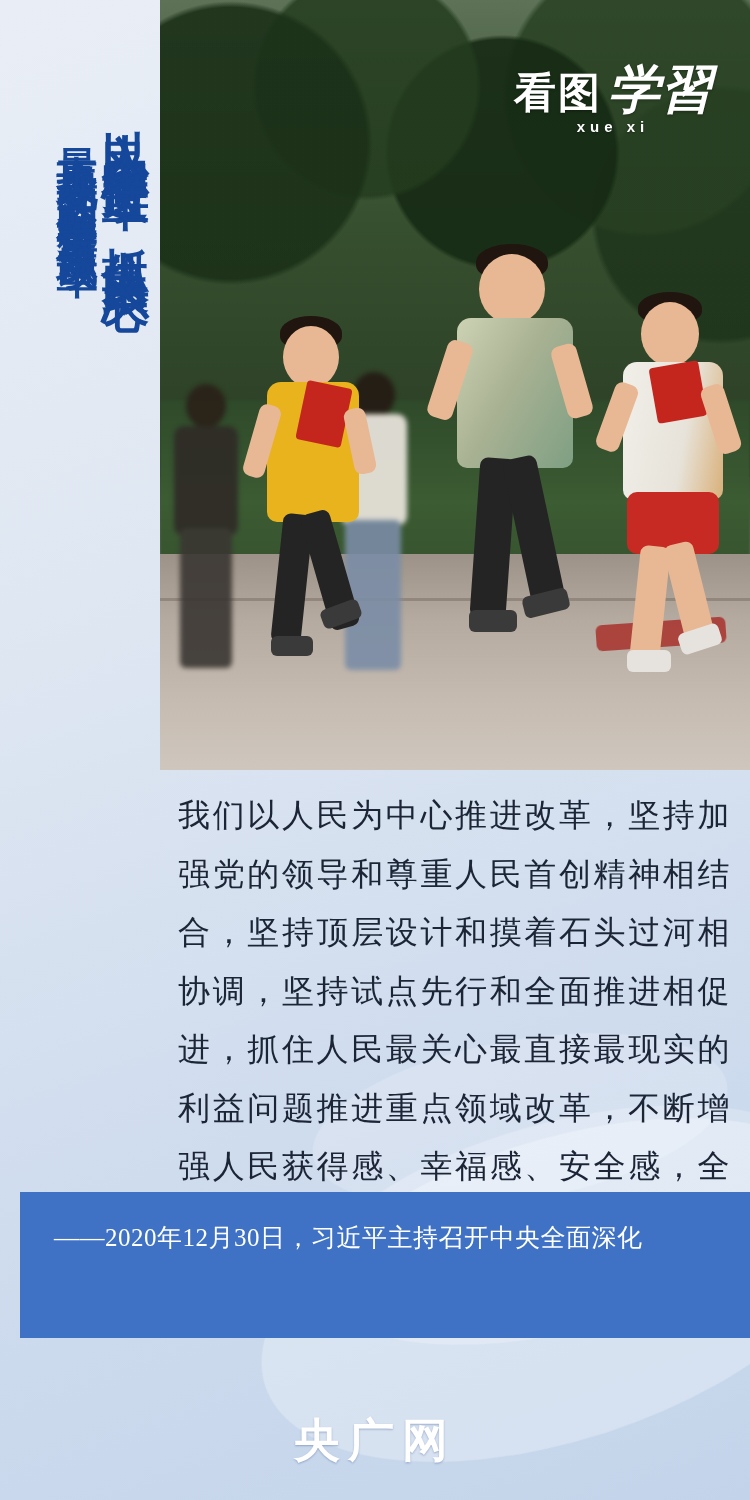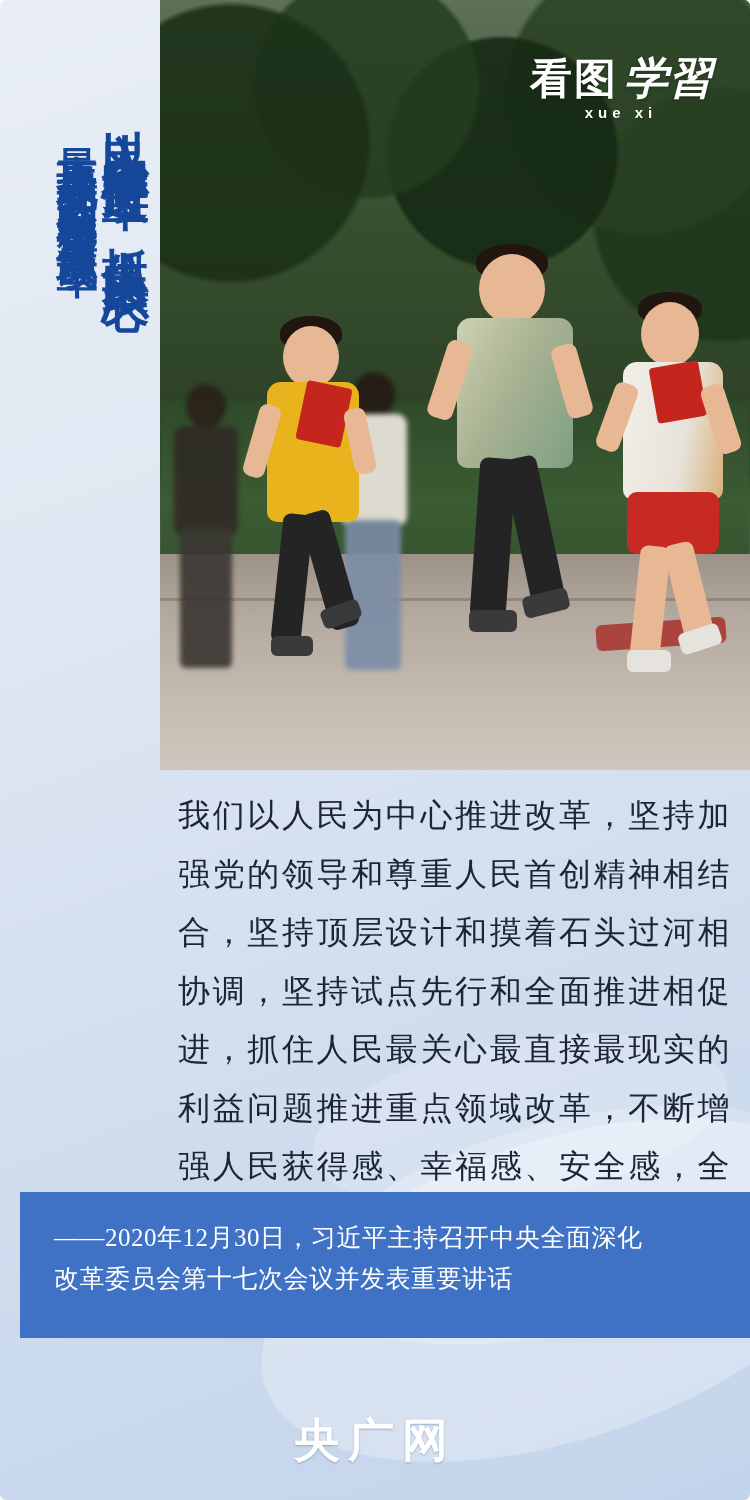--- a/index.html
+++ b/index.html
@@ -6,21 +6,20 @@
   html, body {
     width: 750px; height: 1500px;
     font-family: "Liberation Sans", sans-serif;
     overflow: hidden;
   }
   .poster {
     position: relative;
     width: 750px; height: 1500px;
     background: linear-gradient(160deg, #e9eef6 0%, #dfe7f2 35%, #cfdcee 70%, #c3d4ea 100%);
     overflow: hidden;
-    border-radius: 6px;
   }
   
   .bg-swoosh {
     position: absolute;
     border-radius: 50%;
     background: rgba(255,255,255,0.35);
     filter: blur(0.5px);
   }
   .bg-swoosh.s1 { width: 620px; height: 300px; right: -120px; bottom: 60px; transform: rotate(-18deg); background: rgba(255,255,255,0.28); }
   .bg-swoosh.s2 { width: 520px; height: 210px; right: -80px; bottom: 170px; transform: rotate(-14deg); background: rgba(255,255,255,0.22); }
@@ -42,25 +41,26 @@
   .brand-cn {
     font-family: "Liberation Serif", serif;
     font-size: 42px;
     font-weight: 700;
     letter-spacing: 2px;
     line-height: 1;
     text-shadow: 0 1px 3px rgba(0,0,0,0.35);
   }
   .brand-script {
     font-family: "Liberation Serif", serif;
-    font-size: 44px;
+    font-size: 52px;
     font-style: italic;
     font-weight: 700;
     line-height: 0.95;
     text-shadow: 0 1px 3px rgba(0,0,0,0.35);
+    margin-top: 7px;
   }
   .brand-pinyin {
     font-size: 15px;
     letter-spacing: 5px;
     font-weight: 700;
     margin-top: 4px;
     text-shadow: 0 1px 2px rgba(0,0,0,0.3);
   }
 
   
@@ -322,20 +322,19 @@
 
   <div class="headline">
     <div class="col c1">以人民为中心推进改革 抓住人民最关心</div>
     <div class="col c2">最直接最现实的利益问题推进重点领域改革</div>
   </div>
 
   <div class="body-text">我们以人民为中心推进改革，坚持加强党的领导和尊重人民首创精神相结合，坚持顶层设计和摸着石头过河相协调，坚持试点先行和全面推进相促进，抓住人民最关心最直接最现实的利益问题推进重点领域改革，不断增强人民获得感、幸福感、安全感，全社会形成改革创新活力竞相迸发、充分涌流的生动局面。</div>
 
   <div class="source-block">
     <div class="line">——2020年12月30日，习近平主持召开中央全面深化</div>
-    <div class="line">改革委员会第十七次会议并发表重要讲话</div>
   </div>
 
   <div class="footer-logo">
     <span class="mark">央广网</span>
   </div>
 
 </div>
 
 </body></html>

